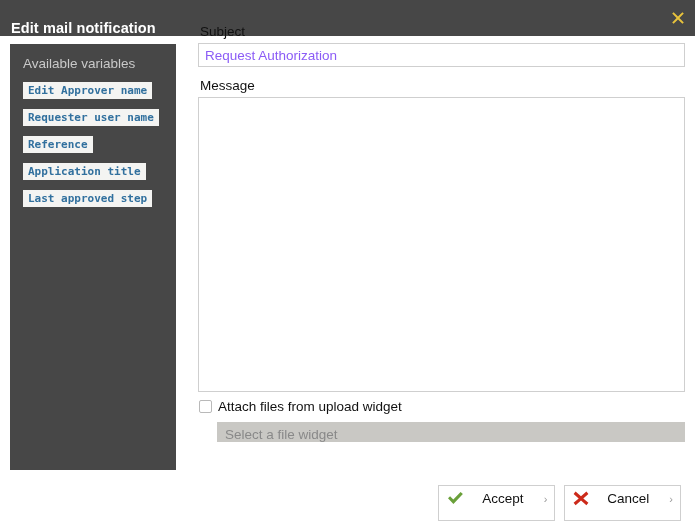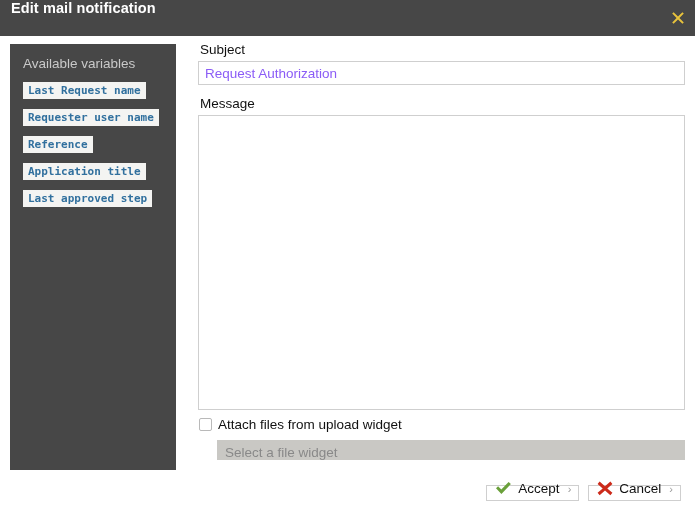--- a/index.html
+++ b/index.html
@@ -18,21 +18,21 @@
 
   
   .titlebar {
     position: absolute;
     left: 0;
     top: 0;
     width: 695px;
     height: 36px;
     background: #474747;
     display: flex;
-    align-items: flex-start;
+    align-items: flex-end;
   }
   .titlebar-title {
     color: #ffffff;
     font-size: 14.5px;
     font-weight: bold;
     margin-left: 11px;
     letter-spacing: 0.1px;
     user-select: none;
   }
   .titlebar-close {
@@ -78,21 +78,21 @@
     padding: 0 5px;
     margin: 0 0 8px 13px;
     white-space: nowrap;
     cursor: pointer;
   }
 
   
   .main {
     position: absolute;
     left: 198px;
-    top: 42px;
+    top: 24px;
     width: 487px;
   }
   .field-label {
     font-size: 13.5px;
     color: #111111;
     margin: 0 0 4px 2px;
     user-select: none;
   }
   .subject-input {
     display: block;
@@ -168,28 +168,29 @@
   
   .footer {
     position: absolute;
     right: 14px;
     top: 485px;
     display: flex;
     gap: 9px;
   }
   .btn {
     box-sizing: border-box;
-    height: 16px;
+    height: 36px;
     border: 1px solid #cfcfcf;
     background: #ffffff;
     display: flex;
     align-items: center;
     padding: 0 7px 9px 8px;
     cursor: pointer;
     font-family: "Liberation Sans", sans-serif;
+    gap: 12px;
   }
   .btn-glyph {
     display: flex;
     align-items: center;
     margin-right: 6px;
   }
   .btn-glyph svg { display: block; }
   .btn-label {
     font-size: 13.5px;
     color: #111111;
@@ -210,21 +211,21 @@
   <div class="titlebar-close" title="Close">
     <svg width="14" height="14" viewBox="0 0 14 14" aria-hidden="true">
       <path d="M2.6 1.2 L7 5.6 L11.4 1.2 L12.8 2.6 L8.4 7 L12.8 11.4 L11.4 12.8 L7 8.4 L2.6 12.8 L1.2 11.4 L5.6 7 L1.2 2.6 Z" fill="#e8c33c"></path>
     </svg>
   </div>
 </div>
 
 <div class="sidebar">
   <div class="sidebar-title">Available variables</div>
   <div class="chips">
-    <div><span class="chip">Last Request name</span></div>
+    <div><span class="chip">Edit Approver name</span></div>
     <div><span class="chip">Requester user name</span></div>
     <div><span class="chip">Reference</span></div>
     <div><span class="chip">Application title</span></div>
     <div><span class="chip">Last approved step</span></div>
   </div>
 </div>
 
 <div class="main">
 
   <div class="field-label">Subject</div>

